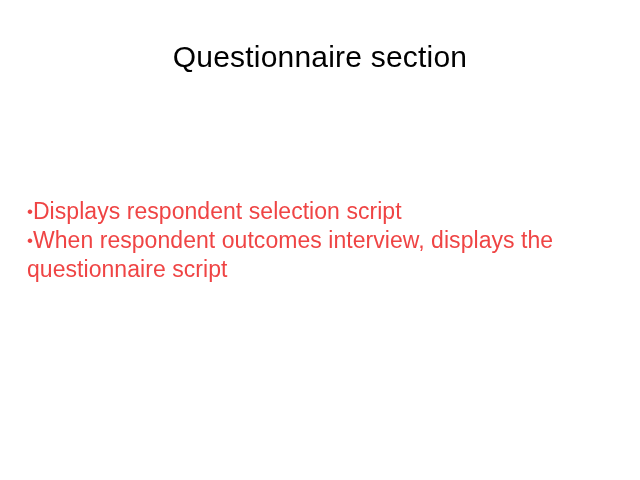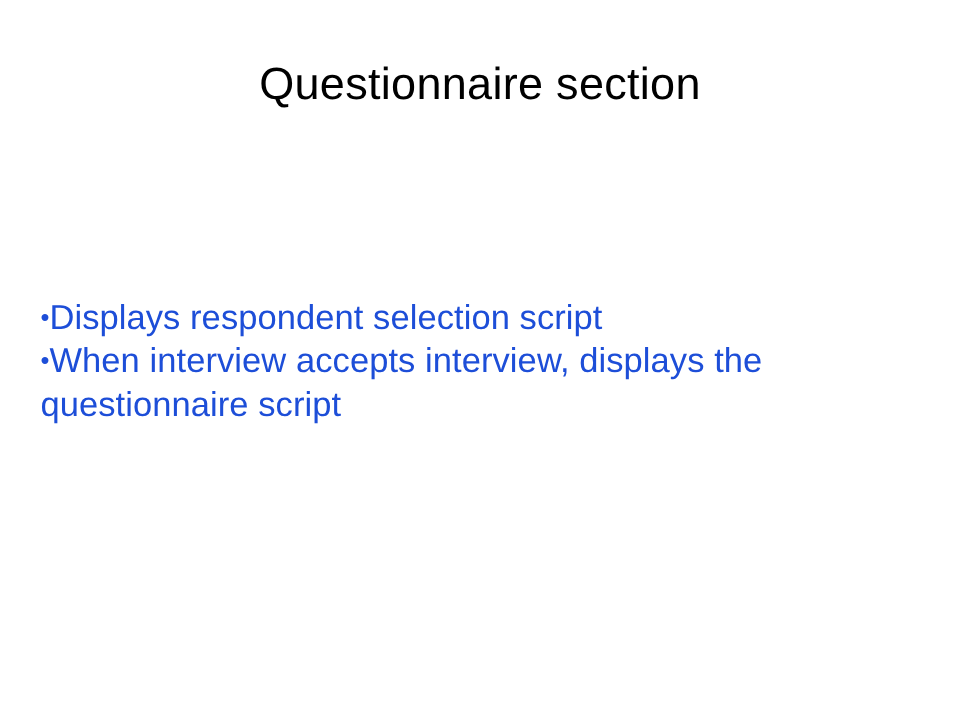--- a/index.html
+++ b/index.html
@@ -43,21 +43,21 @@
   .body-block {
     position: absolute;
     left: 27px;
     top: 197px;
     width: 592px;
   }
 
   .bullet-line {
     font-size: 23px;
     line-height: 29px;
-    color: #1d4ed8;
+    color: #ef4444;
     text-indent: 0;
     white-space: normal;
     margin: 0;
     padding: 0;
   }
 
   .bullet-line .bullet-glyph {
     font-size: 17px;
     line-height: 29px;
     vertical-align: 2px;
@@ -73,17 +73,17 @@
 
 <div class="slide">
 
   <h1 class="slide-title">Questionnaire section</h1>
 
   <div class="body-block">
 
     <p class="bullet-line"><span class="bullet-glyph">•</span><span class="bullet-text">Displays respondent selection script</span></p>
 
 
-    <p class="bullet-line"><span class="bullet-glyph">•</span><span class="bullet-text">When interview accepts interview, displays the questionnaire script</span></p>
+    <p class="bullet-line"><span class="bullet-glyph">•</span><span class="bullet-text">When respondent outcomes interview, displays the questionnaire script</span></p>
 
   </div>
 
 </div>
 
 </body></html>

